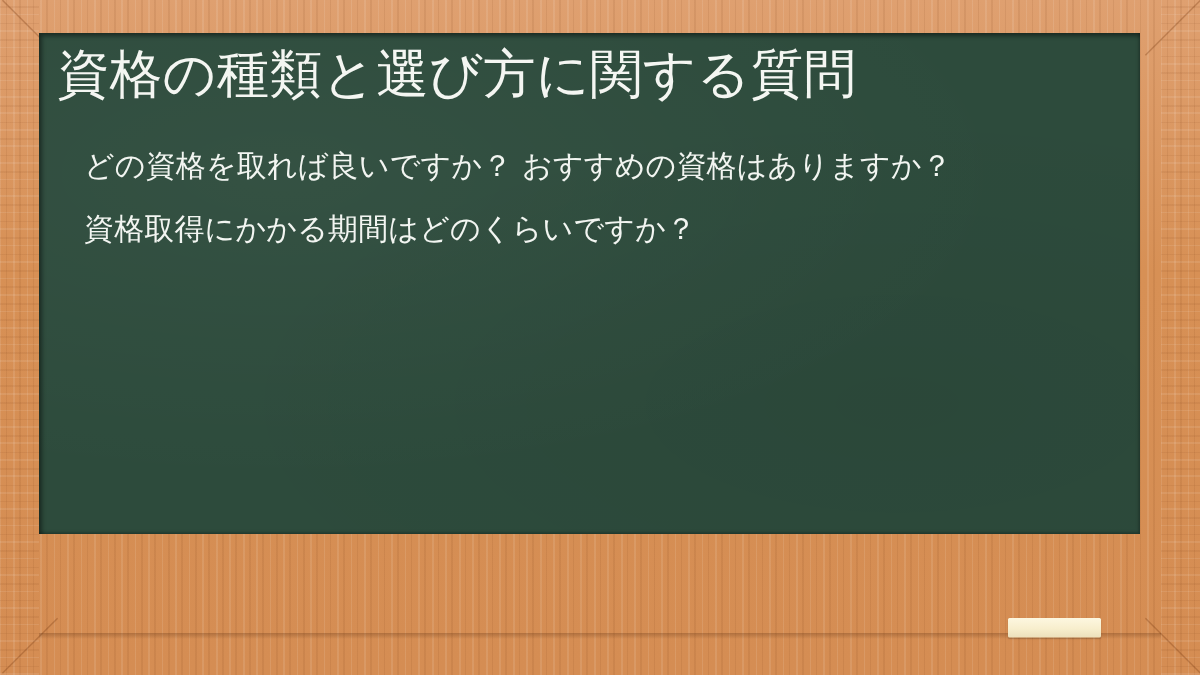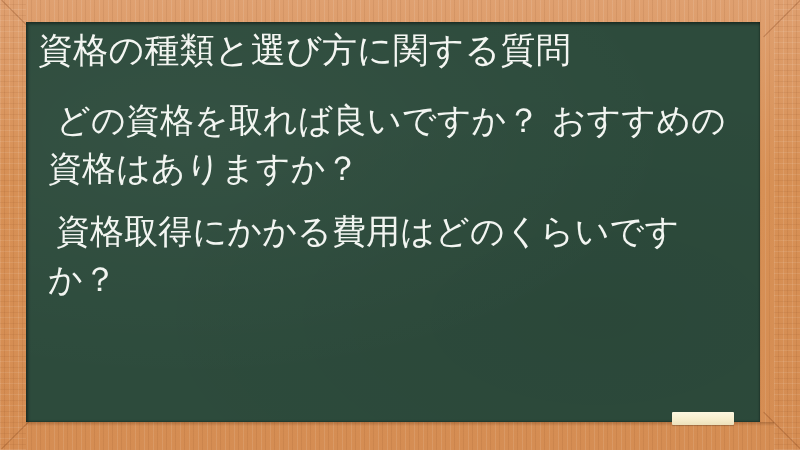--- a/index.html
+++ b/index.html
@@ -85,21 +85,21 @@
   .miter-bl::after { transform: rotate(-45deg); }
   .miter-br { right: 0; bottom: 0; }
   .miter-br::after { transform: rotate(45deg); }
 
   
   .board {
     position: absolute;
     left: 26px;
     top: 22px;
     right: 40px;
-    height: 400px;
+    height: 334px;
     background: #2d4b3c;
     background-image:
       radial-gradient(ellipse at 22% 28%, rgba(255,255,255,0.035) 0%, rgba(255,255,255,0) 62%),
       radial-gradient(ellipse at 78% 74%, rgba(0,0,0,0.05) 0%, rgba(0,0,0,0) 60%);
     box-shadow:
       inset 2px 2px 3px rgba(0,0,0,0.42),
       inset -1px -1px 2px rgba(0,0,0,0.25);
     box-sizing: border-box;
     padding: 16px;
     overflow: hidden;
@@ -124,21 +124,21 @@
     position: absolute;
     left: 22px;
     top: 74px;
     right: 34px;
     margin: 0;
     padding: 0;
     list-style: none;
   }
   .qitem {
     color: #f2f5f1;
-    font-size: 34px;
+    font-size: 20px;
     line-height: 1.42;
     letter-spacing: 0.1px;
     margin: 0 0 14px 0;
     text-indent: 8px;
   }
   .qitem:last-child { margin-bottom: 0; }
 
   
   .chalk {
     position: absolute;
@@ -174,21 +174,21 @@
   <div class="miter miter-tr"></div>
   <div class="miter miter-bl"></div>
   <div class="miter miter-br"></div>
 
   <div class="board">
 
     <div class="title">資格の種類と選び方に関する質問</div>
 
     <ul class="qlist">
       <li class="qitem">どの資格を取れば良いですか？ おすすめの資格はありますか？</li>
-      <li class="qitem">資格取得にかかる費用はどのくらいですか？</li>
+      <li class="qitem">資格取得にかかる期間はどのくらいですか？</li>
     </ul>
 
   </div>
 
   <div class="ledge-shadow"></div>
   <div class="chalk"></div>
 
 </div>
 
 </body></html>

